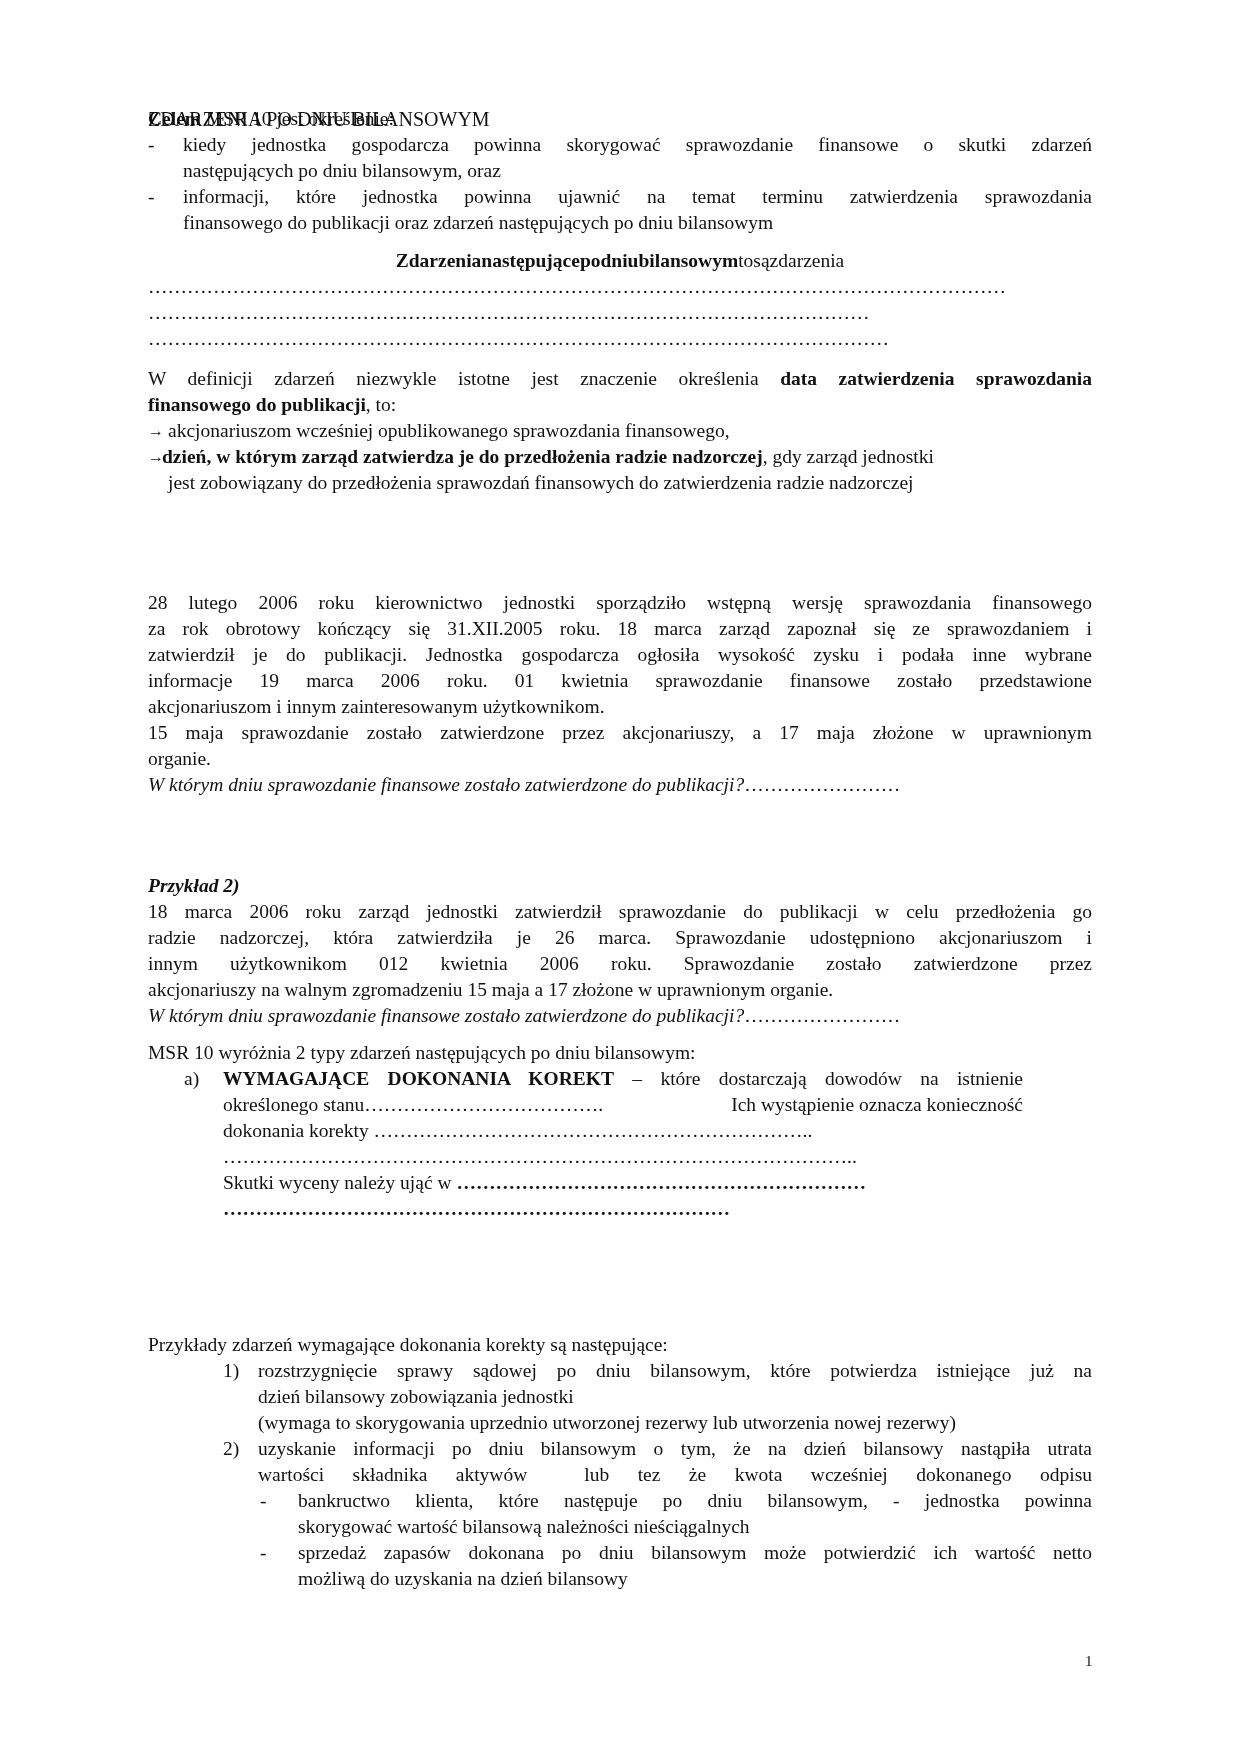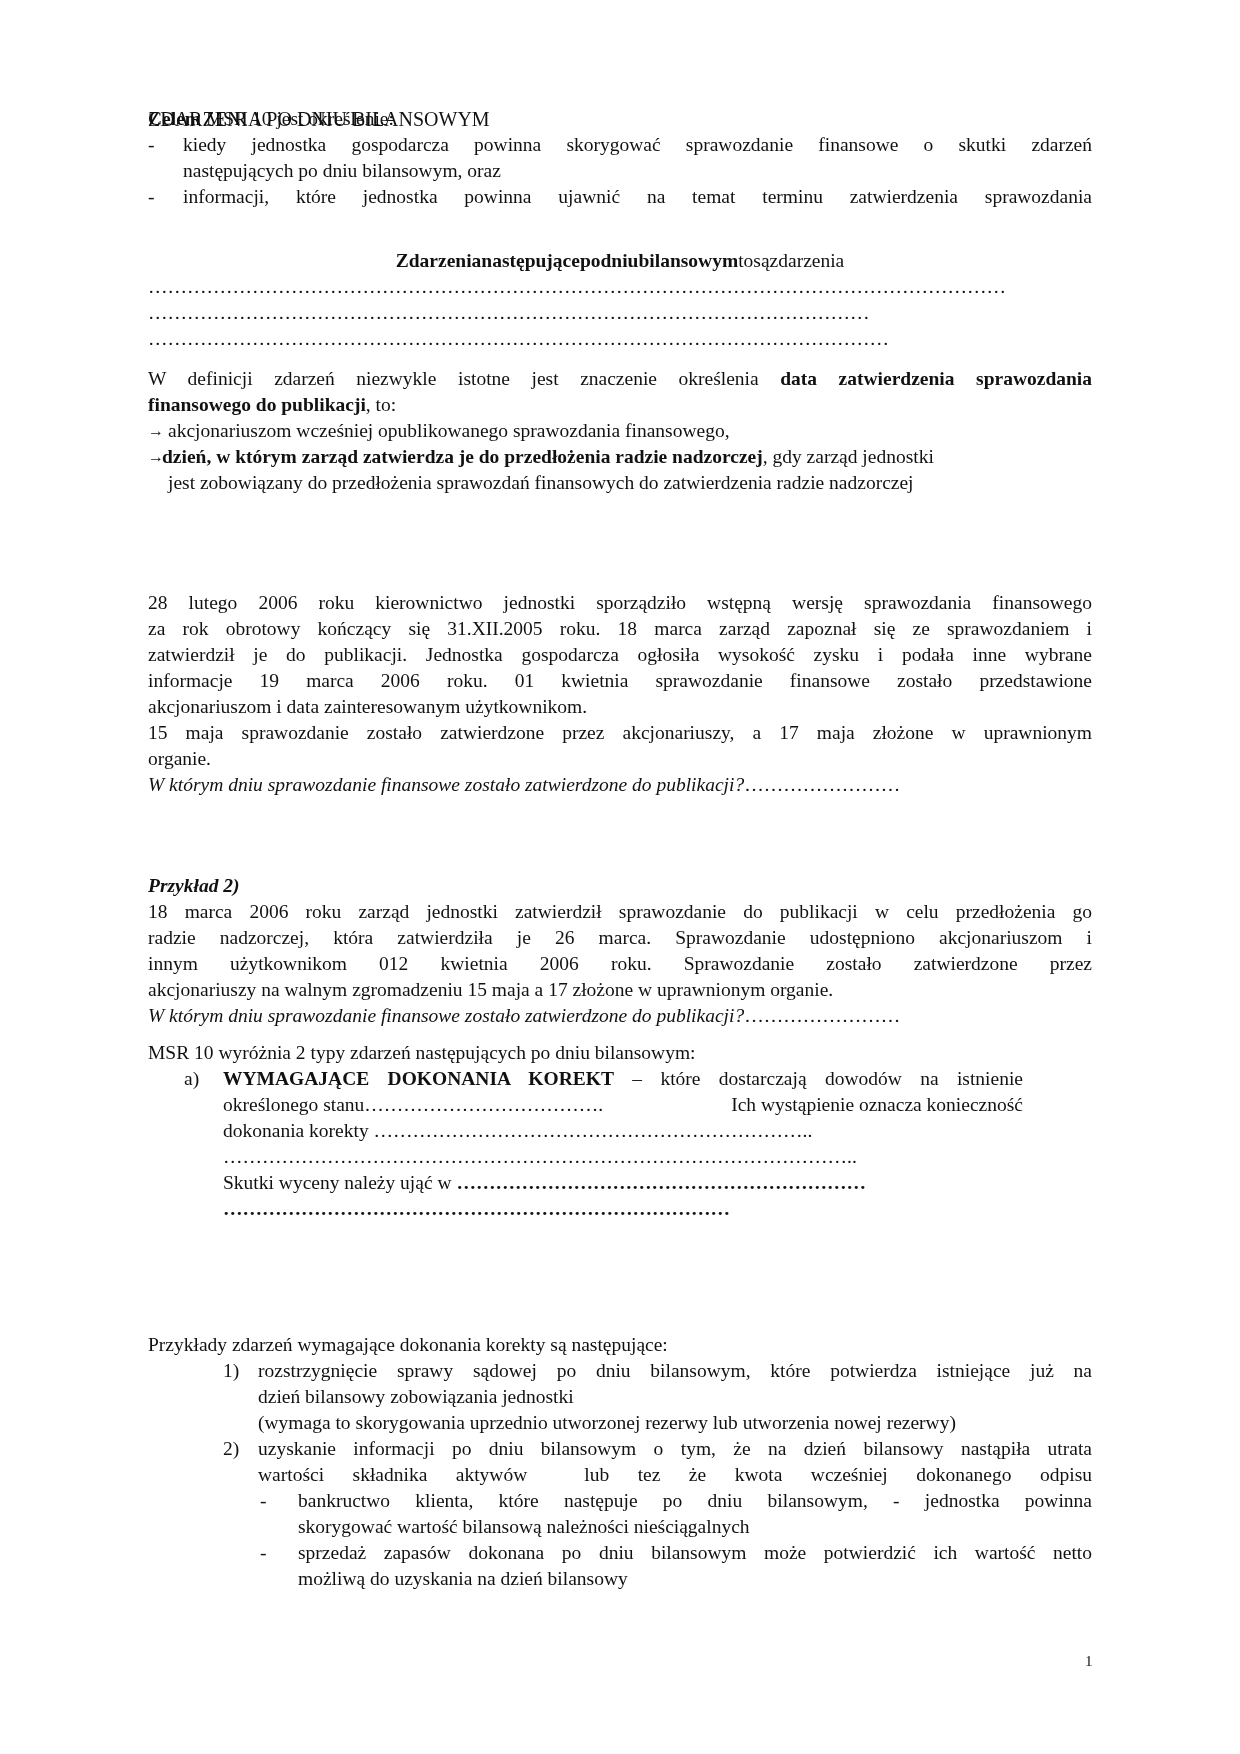--- a/index.html
+++ b/index.html
@@ -32,20 +32,21 @@
   <div class="abs" style="top:106px; width:944px;">
     <div class="line"><b>Celem</b><span> MSR 10 jest określenie:</span></div>
     <div class="dash-item">
       <span class="mark">-</span>
       <span class="jl">kiedy jednostka gospodarcza powinna skorygować sprawozdanie finansowe o skutki zdarzeń</span>
       <span class="line">następujących po dniu bilansowym, oraz</span>
     </div>
     <div class="dash-item">
       <span class="mark">-</span>
       <span class="jl">informacji, które jednostka powinna ujawnić na temat terminu zatwierdzenia sprawozdania</span>
+      <span class="line">finansowego do publikacji oraz zdarzeń następujących po dniu bilansowym</span>
     </div>
   </div>
 
   <div class="abs" style="top:248px; width:944px;">
     <div style="display:flex; justify-content:center; font-weight:bold;">
       <span>Zdarzenia</span>
       <span>następujące</span>
       <span>po</span>
       <span>dniu</span>
       <span>bilansowym</span>
@@ -70,21 +71,21 @@
       <span class="line"><b>dzień, w którym zarząd zatwierdza je do przedłożenia radzie nadzorczej</b><span>, gdy zarząd jednostki</span></span>
       <span class="line" style="padding-left:6px">jest zobowiązany do przedłożenia sprawozdań finansowych do zatwierdzenia radzie nadzorczej</span>
     </div>
   </div>
 
   <div class="abs" style="top:590px; width:944px;">
     <span class="jl">28 lutego 2006 roku kierownictwo jednostki sporządziło wstępną wersję sprawozdania finansowego</span>
     <span class="jl">za rok obrotowy kończący się 31.XII.2005 roku. 18 marca zarząd zapoznał się ze sprawozdaniem i</span>
     <span class="jl">zatwierdził je do publikacji. Jednostka gospodarcza ogłosiła wysokość zysku i podała inne wybrane</span>
     <span class="jl">informacje 19 marca 2006 roku. 01 kwietnia sprawozdanie finansowe zostało przedstawione</span>
-    <span class="line">akcjonariuszom i data zainteresowanym użytkownikom.</span>
+    <span class="line">akcjonariuszom i innym zainteresowanym użytkownikom.</span>
     <span class="jl">15 maja sprawozdanie zostało zatwierdzone przez akcjonariuszy, a 17 maja złożone w uprawnionym</span>
     <span class="line">organie.</span>
     <div class="line"><i>W którym dniu sprawozdanie finansowe zostało zatwierdzone do publikacji?</i><span>……………………</span></div>
   </div>
 
   <div class="abs" style="top:856px; width:944px;margin-top:17px;">
     <div class="line"><b><i>Przykład 2)</i></b></div>
     <span class="jl">18 marca 2006 roku zarząd jednostki zatwierdził sprawozdanie do publikacji w celu przedłożenia go</span>
     <span class="jl">radzie nadzorczej, która zatwierdziła je 26 marca. Sprawozdanie udostępniono akcjonariuszom i</span>
     <span class="jl">innym użytkownikom 012 kwietnia 2006 roku. Sprawozdanie zostało zatwierdzone przez</span>

